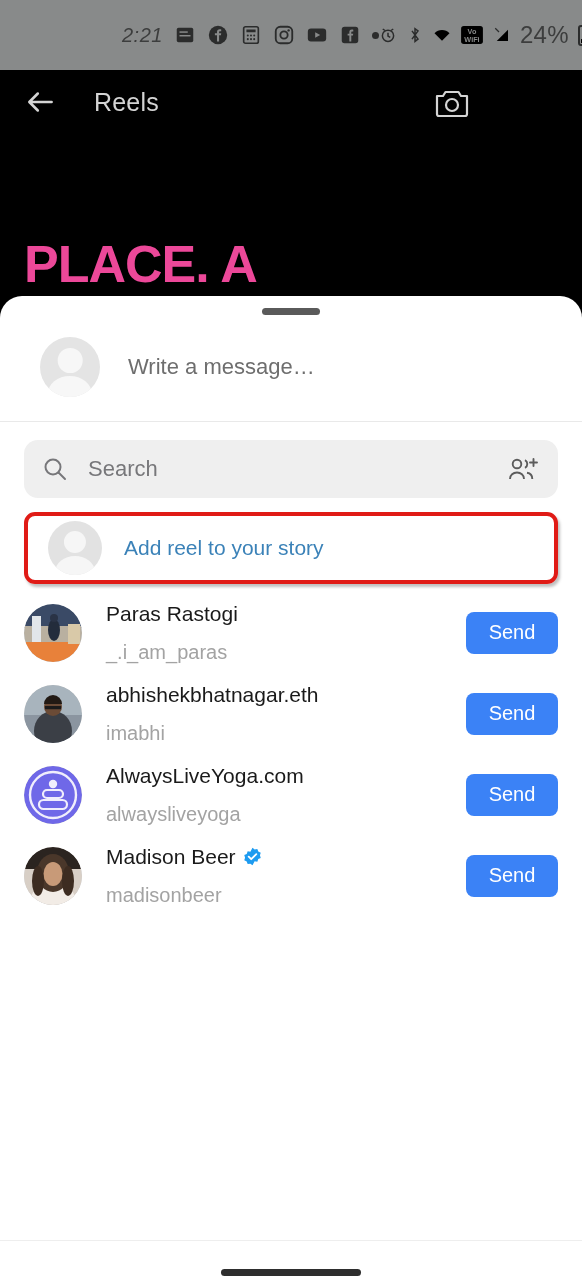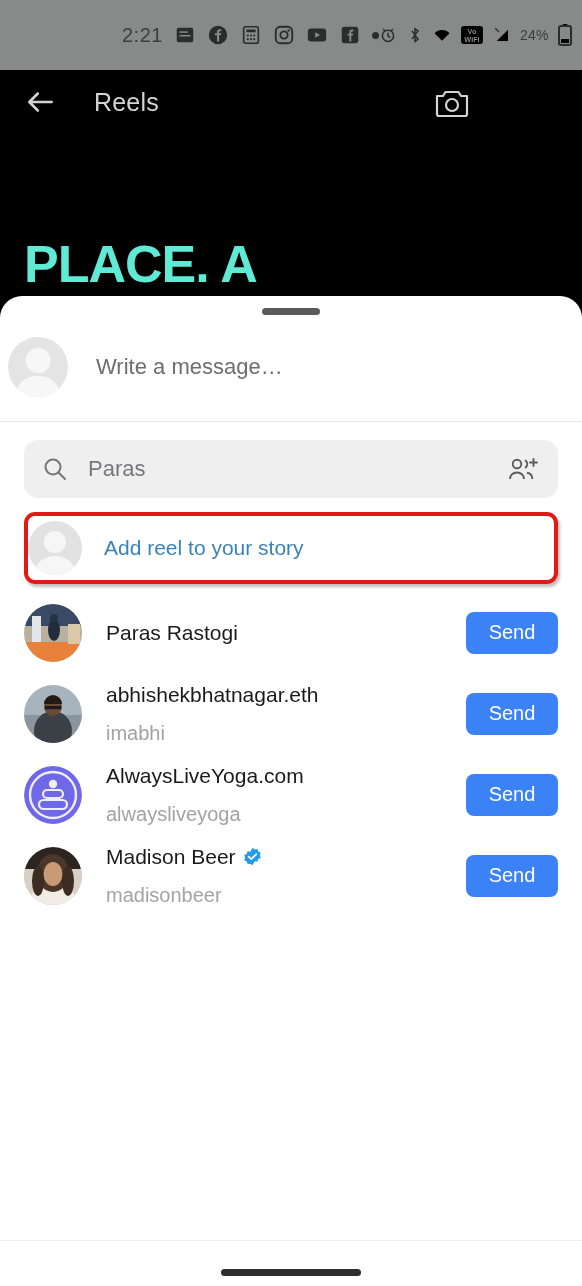--- a/index.html
+++ b/index.html
@@ -9,54 +9,54 @@
   .phone { position:relative; width:582px; height:1286px; background:#000; overflow:hidden; }
 
   
   .statusbar{
     position:absolute; top:0; left:0; width:582px; height:70px;
     background:#888a8a; display:flex; align-items:center; justify-content:center;
   }
   .sb-inner{ display:flex; align-items:center; width:100%; padding:0 18px; }
   .sb-left{ display:flex; align-items:center; gap:11px; margin-left:104px; }
   .sb-right{ display:flex; align-items:center; gap:9px; margin-left:auto; margin-right:14px; }
-  .sb-time{ color:#3c3d3d; font-size:20px; letter-spacing:.5px; }
-  .sb-pct{ color:#3c3d3d; font-size:14px; letter-spacing:.3px; }
+  .sb-time{ color:#3c3d3d; font-size:20px; letter-spacing:.5px;font-style:italic; }
+  .sb-pct{ color:#3c3d3d; font-size:24px; letter-spacing:.3px; }
   .ic{ width:22px; height:22px; display:block; fill:#2b2c2c; }
   .ic-sm{ width:18px; height:18px; }
   .dotmark{ width:7px; height:7px; border-radius:50%; background:#2b2c2c; }
 
   
   .reels-header{
     position:absolute; top:70px; left:0; width:494px; height:64px;
     background:#000; display:flex; align-items:center; padding:0 24px;
   }
   .back-arrow{ width:34px; height:34px; display:block; }
   .reels-title{ color:#d4d4d4; font-size:25px; margin-left:36px; letter-spacing:.2px; }
   .cam-btn{ margin-left:auto; width:36px; height:32px; display:block; }
 
   
   .video-area{
     position:absolute; top:134px; left:0; width:582px; height:200px; background:#000;
   }
   .video-caption{
     position:absolute; left:24px; top:100px;
-    font-size:52px; font-weight:bold; color:#5eead4; letter-spacing:-1px;
+    font-size:52px; font-weight:bold; color:#ec4899; letter-spacing:-1px;
     font-family:"Liberation Sans", sans-serif;
   }
 
   
   .sheet{
     position:absolute; left:0; top:296px; width:582px; height:990px;
     background:#fff; border-radius:22px 22px 0 0; overflow:hidden;
   }
   .grabber{ width:58px; height:7px; border-radius:4px; background:#5a5a5a;
     margin:12px auto 0; }
 
-  .msgrow{ display:flex; align-items:center; padding:22px 24px 24px 8px; }
+  .msgrow{ display:flex; align-items:center; padding:22px 24px 24px 40px; }
   .ph-avatar{ width:60px; height:60px; border-radius:50%; background:#e4e4e4;
     position:relative; overflow:hidden; flex:0 0 auto; }
   .ph-avatar::before{ content:""; position:absolute; left:50%; top:19%;
     width:41%; height:41%; transform:translateX(-50%); border-radius:50%; background:#f7f7f7; }
   .ph-avatar::after{ content:""; position:absolute; left:50%; top:65%;
     width:74%; height:60%; transform:translateX(-50%); border-radius:50% 50% 0 0; background:#f7f7f7; }
   .msg-placeholder{ margin-left:28px; color:#6e6e6e; font-size:22px; }
 
   .divider{ height:1px; background:#e9e9e9; width:100%; }
 
@@ -65,21 +65,21 @@
     height:58px; background:#efefef; border-radius:14px;
     display:flex; align-items:center; padding:0 18px; position:relative;
   }
   .search-ic{ width:26px; height:26px; flex:0 0 auto; }
   .search-text{ margin-left:20px; color:#77777a; font-size:22px; }
   .addpeople-ic{ margin-left:auto; width:34px; height:26px; }
 
   .story-row-outer{ position:relative; padding:0 24px; margin-top:14px; }
   .story-highlight{
     border:4px solid #e01b16; border-radius:11px; height:72px;
-    display:flex; align-items:center; padding:0 0;
+    display:flex; align-items:center; padding:0 20px;
     box-shadow:2px 3px 3px rgba(0,0,0,0.25);
   }
   .story-avatar{ width:54px; height:54px; border-radius:50%; background:#e2e2e2;
     position:relative; overflow:hidden; flex:0 0 auto; }
   .story-avatar::before{ content:""; position:absolute; left:50%; top:19%;
     width:41%; height:41%; transform:translateX(-50%); border-radius:50%; background:#f6f6f6; }
   .story-avatar::after{ content:""; position:absolute; left:50%; top:65%;
     width:74%; height:60%; transform:translateX(-50%); border-radius:50% 50% 0 0; background:#f6f6f6; }
   .story-label{ margin-left:22px; color:#3b82b8; font-size:21px; }
 
@@ -209,21 +209,21 @@
     </div>
 
     <div class="divider"></div>
 
     <div class="searchwrap">
       <div class="searchbar">
         <svg class="search-ic" viewBox="0 0 26 26">
           <circle cx="11" cy="11" r="7.5" fill="none" stroke="#77777a" stroke-width="2"></circle>
           <path d="M16.5 16.5L23 23" stroke="#77777a" stroke-width="2" stroke-linecap="round"></path>
         </svg>
-        <span class="search-text">Paras</span>
+        <span class="search-text">Search</span>
         <svg class="addpeople-ic" viewBox="0 0 34 26">
           <circle cx="11" cy="8" r="4.3" fill="none" stroke="#5c5c5c" stroke-width="1.9"></circle>
           <path d="M4 23c0-4 3.2-6.5 7-6.5s7 2.5 7 6.5" fill="none" stroke="#5c5c5c" stroke-width="1.9"></path>
           <path d="M19 4.2a4.3 4.3 0 010 7.6" fill="none" stroke="#5c5c5c" stroke-width="1.9"></path>
           <path d="M21 16.8c3.1.5 5.3 2.9 5.3 6.2" fill="none" stroke="#5c5c5c" stroke-width="1.9"></path>
           <path d="M27.5 3v7M24 6.5h7" stroke="#5c5c5c" stroke-width="1.9" stroke-linecap="round"></path>
         </svg>
       </div>
     </div>
 
@@ -253,20 +253,21 @@
               <ellipse cx="30" cy="26" rx="6" ry="11" fill="#232c3c"></ellipse>
               <circle cx="30" cy="14" r="4" fill="#2a3346"></circle>
               <rect x="44" y="20" width="12" height="20" fill="#d9c9a8"></rect>
             </g>
           </svg>
         </div>
         <div class="cmeta">
           <span class="cname">
             <span>Paras Rastogi</span>
           </span>
+          <span class="cuser">_.i_am_paras</span>
         </div>
         <button class="sendbtn">Send</button>
       </div>
 
       <div class="crow">
         <div class="cav">
           <svg viewBox="0 0 58 58" style="width:100%;height:100%;display:block">
             <defs>
                 <clipPath id="c2">
                   <circle cx="29" cy="29" r="29"></circle>

